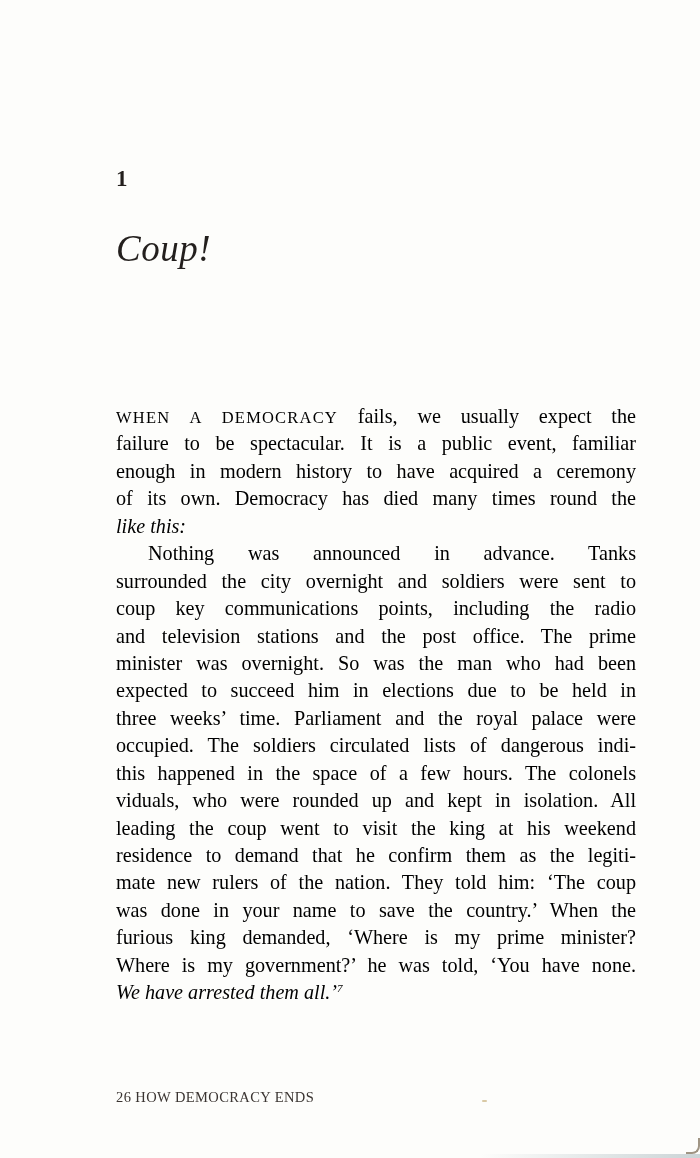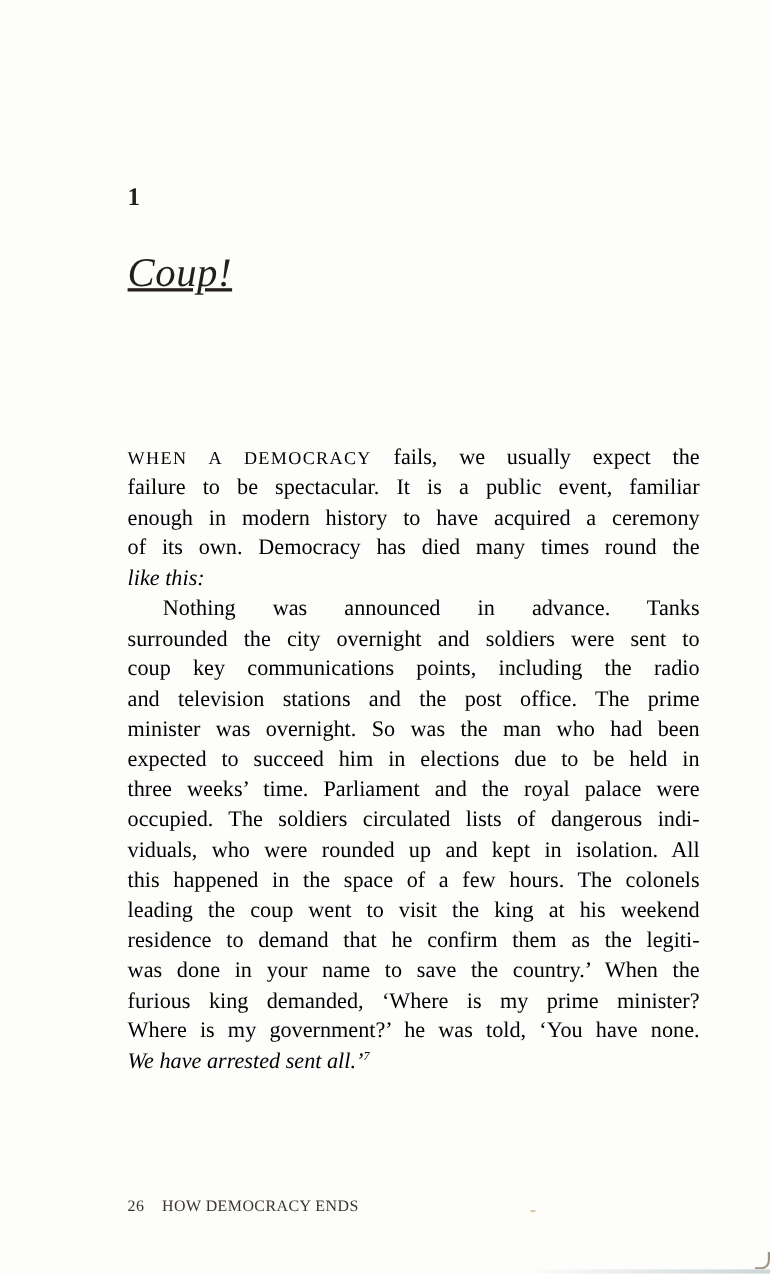--- a/index.html
+++ b/index.html
@@ -31,21 +31,20 @@
     }
     .chapter-title {
       position: absolute;
       left: 116px;
       top: 230px;
       font-size: 37px;
       font-style: italic;
       color: #231f1d;
       line-height: 1;
       letter-spacing: 0.5px;
-      text-decoration: underline;
     }
     .body-text {
       position: absolute;
       left: 116px;
       top: 403px;
       width: 520px;
       font-size: 20.2px;
       line-height: 27.45px;
       color: #000000;
     }
@@ -75,21 +74,21 @@
     .running-footer {
       position: absolute;
       left: 116px;
       top: 1089px;
       font-size: 14.5px;
       color: #3a3431;
       letter-spacing: 0.4px;
       white-space: nowrap;
     }
     .running-footer .folio {
-      margin-right: 12px;
+      margin-right: 0;
     }
     .speck {
       position: absolute;
       left: 482px;
       top: 1100px;
       width: 5px;
       height: 2px;
       background: #d9c9a5;
       border-radius: 1px;
     }
@@ -128,28 +127,29 @@
     <span class="line">of its own. Democracy has died many times round the</span>
     <span class="line last">like this:</span>
     <span class="line indent">Nothing was announced in advance. Tanks</span>
     <span class="line">surrounded the city overnight and soldiers were sent to</span>
     <span class="line">coup key communications points, including the radio</span>
     <span class="line">and television stations and the post office. The prime</span>
     <span class="line">minister was overnight. So was the man who had been</span>
     <span class="line">expected to succeed him in elections due to be held in</span>
     <span class="line">three weeks’ time. Parliament and the royal palace were</span>
     <span class="line">occupied. The soldiers circulated lists of dangerous indi-</span>
+    <span class="line">this happened in the space of a few hours. The colonels</span>
     <span class="line">viduals, who were rounded up and kept in isolation. All</span>
-    <span class="line">this happened in the space of a few hours. The colonels</span>
     <span class="line">leading the coup went to visit the king at his weekend</span>
     <span class="line">residence to demand that he confirm them as the legiti-</span>
+    <span class="line">mate new rulers of the nation. They told him: ‘The coup</span>
     <span class="line">was done in your name to save the country.’ When the</span>
     <span class="line">furious king demanded, ‘Where is my prime minister?</span>
     <span class="line">Where is my government?’ he was told, ‘You have none.</span>
-    <span class="line last"><span>We have arrested sent all.’</span><sup class="fn">7</sup></span>
+    <span class="line last"><span>We have arrested them all.’</span><sup class="fn">7</sup></span>
   </div>
 
   <div class="running-footer">
     <span class="folio">26</span>
     <span>HOW DEMOCRACY ENDS</span>
   </div>
 
   <div class="speck"></div>
   <div class="corner-mark"></div>
   <div class="bottom-edge"></div>

